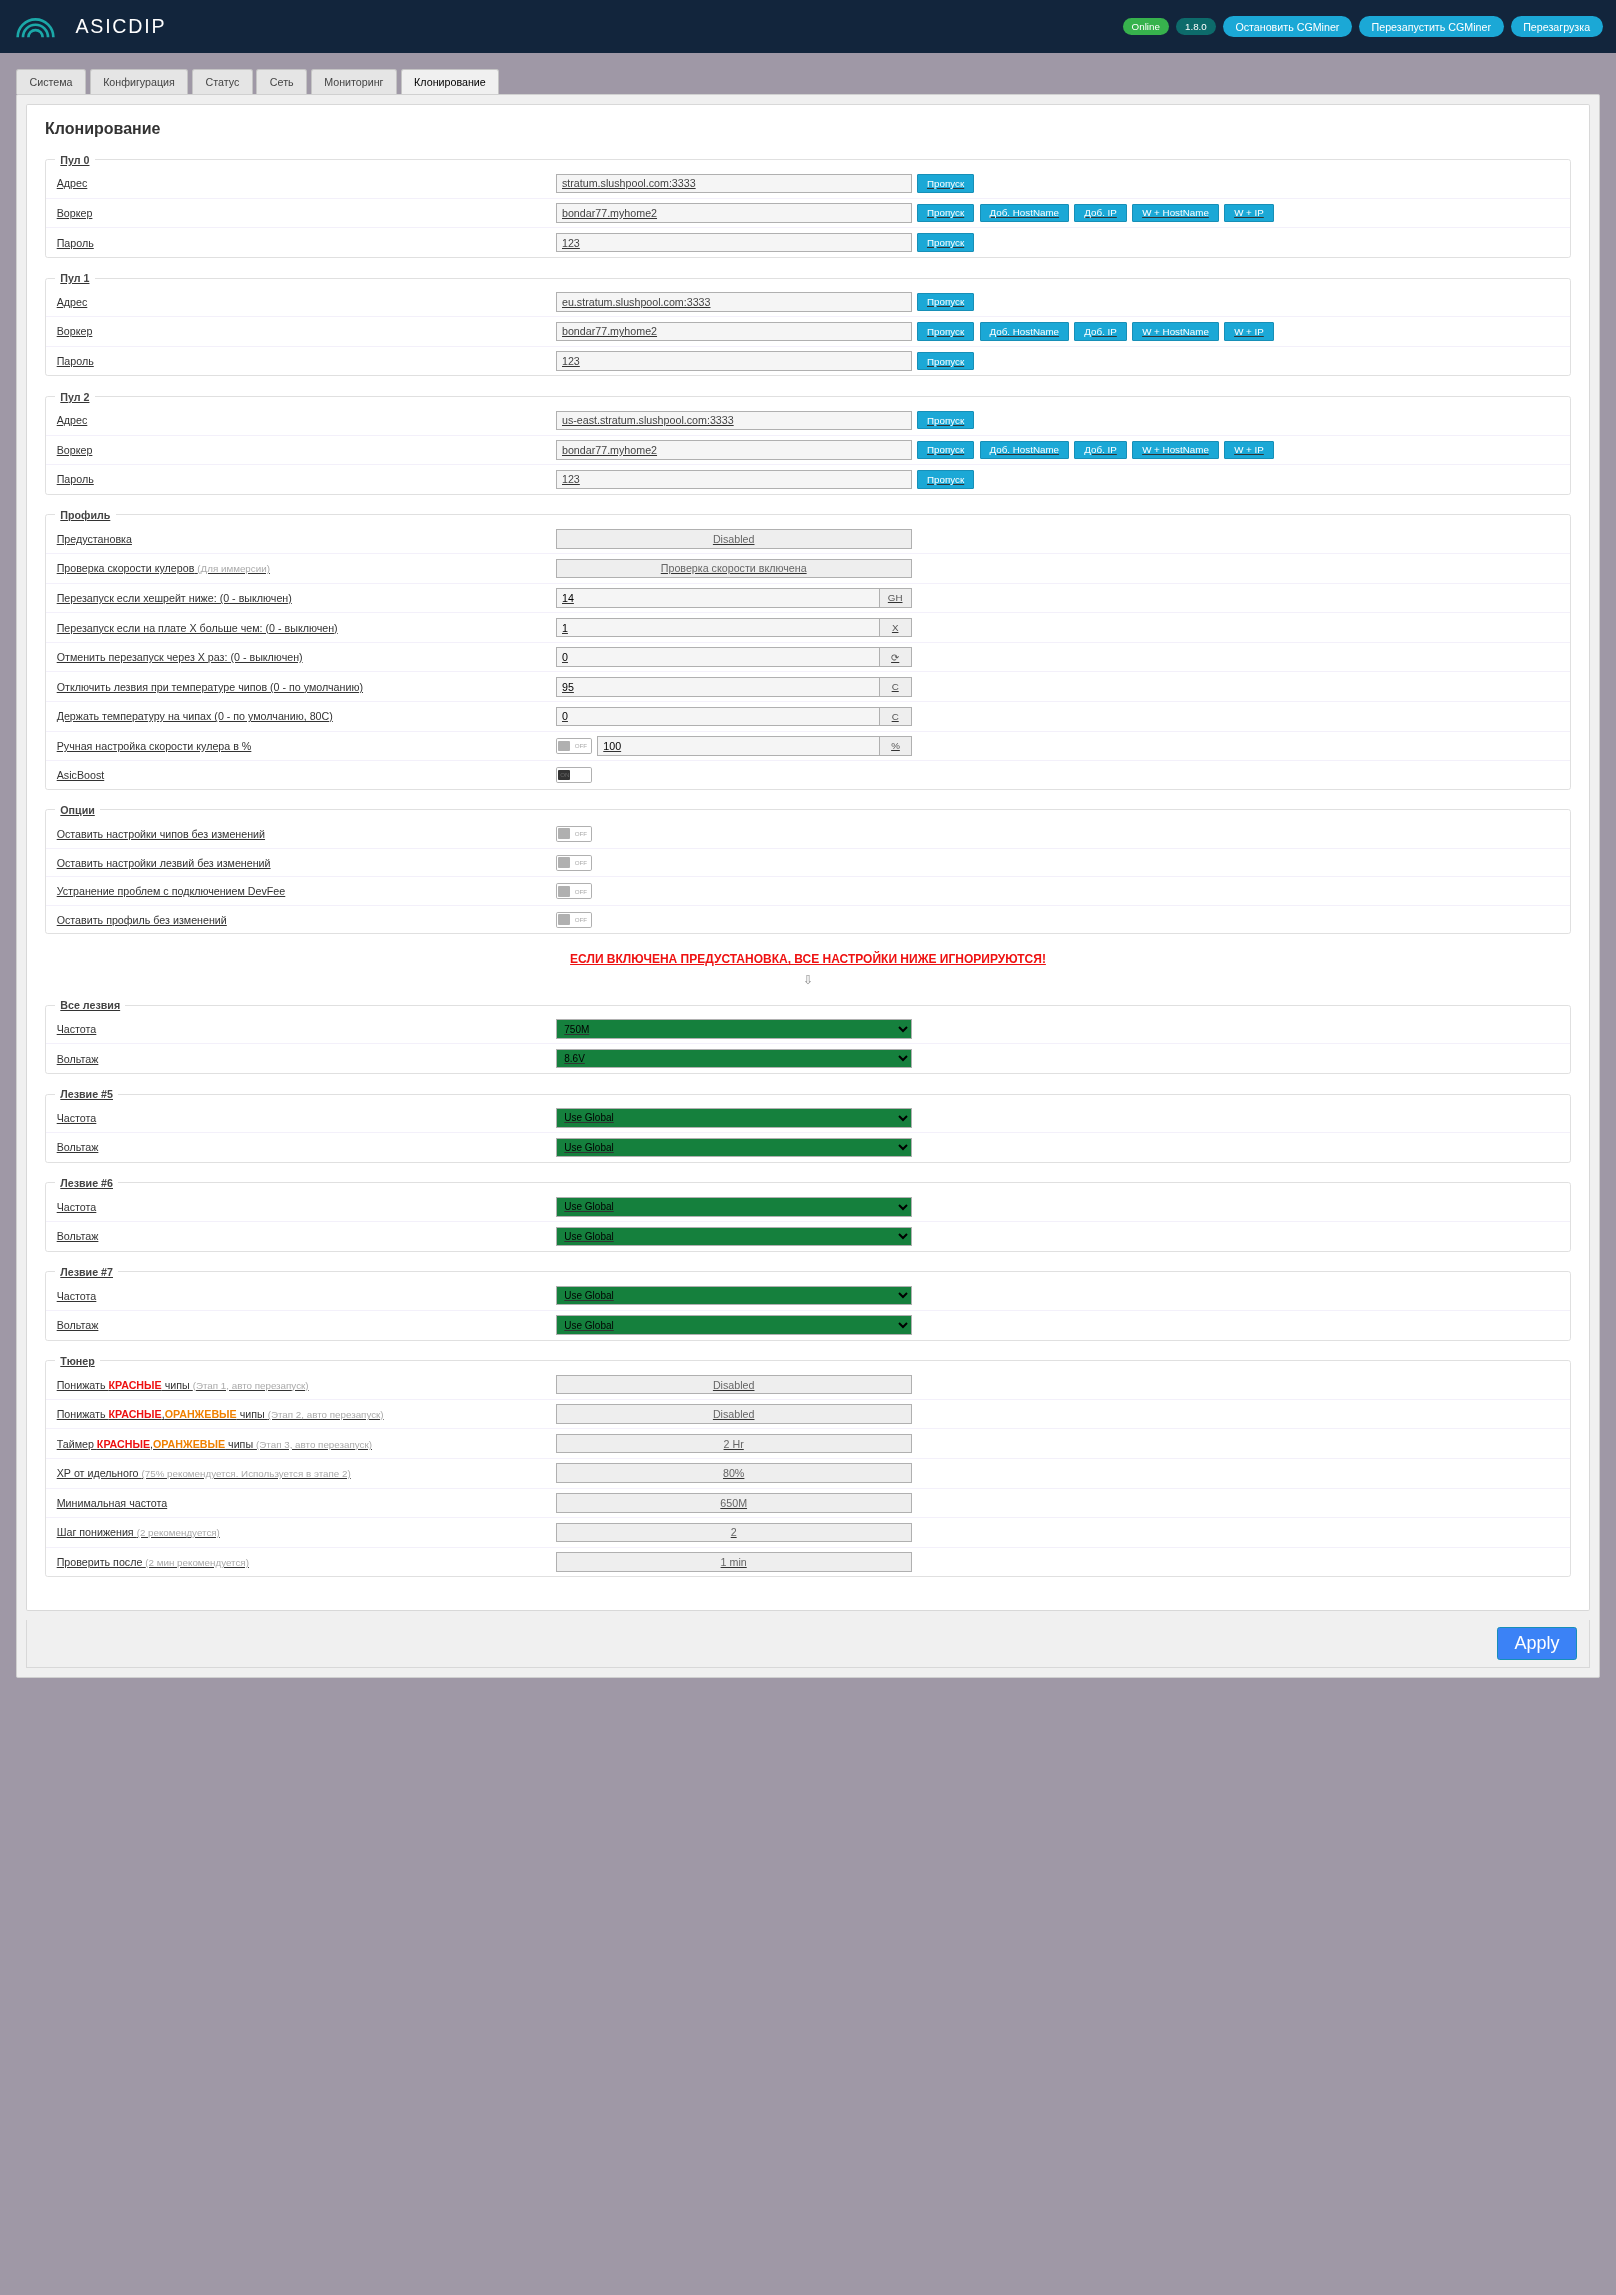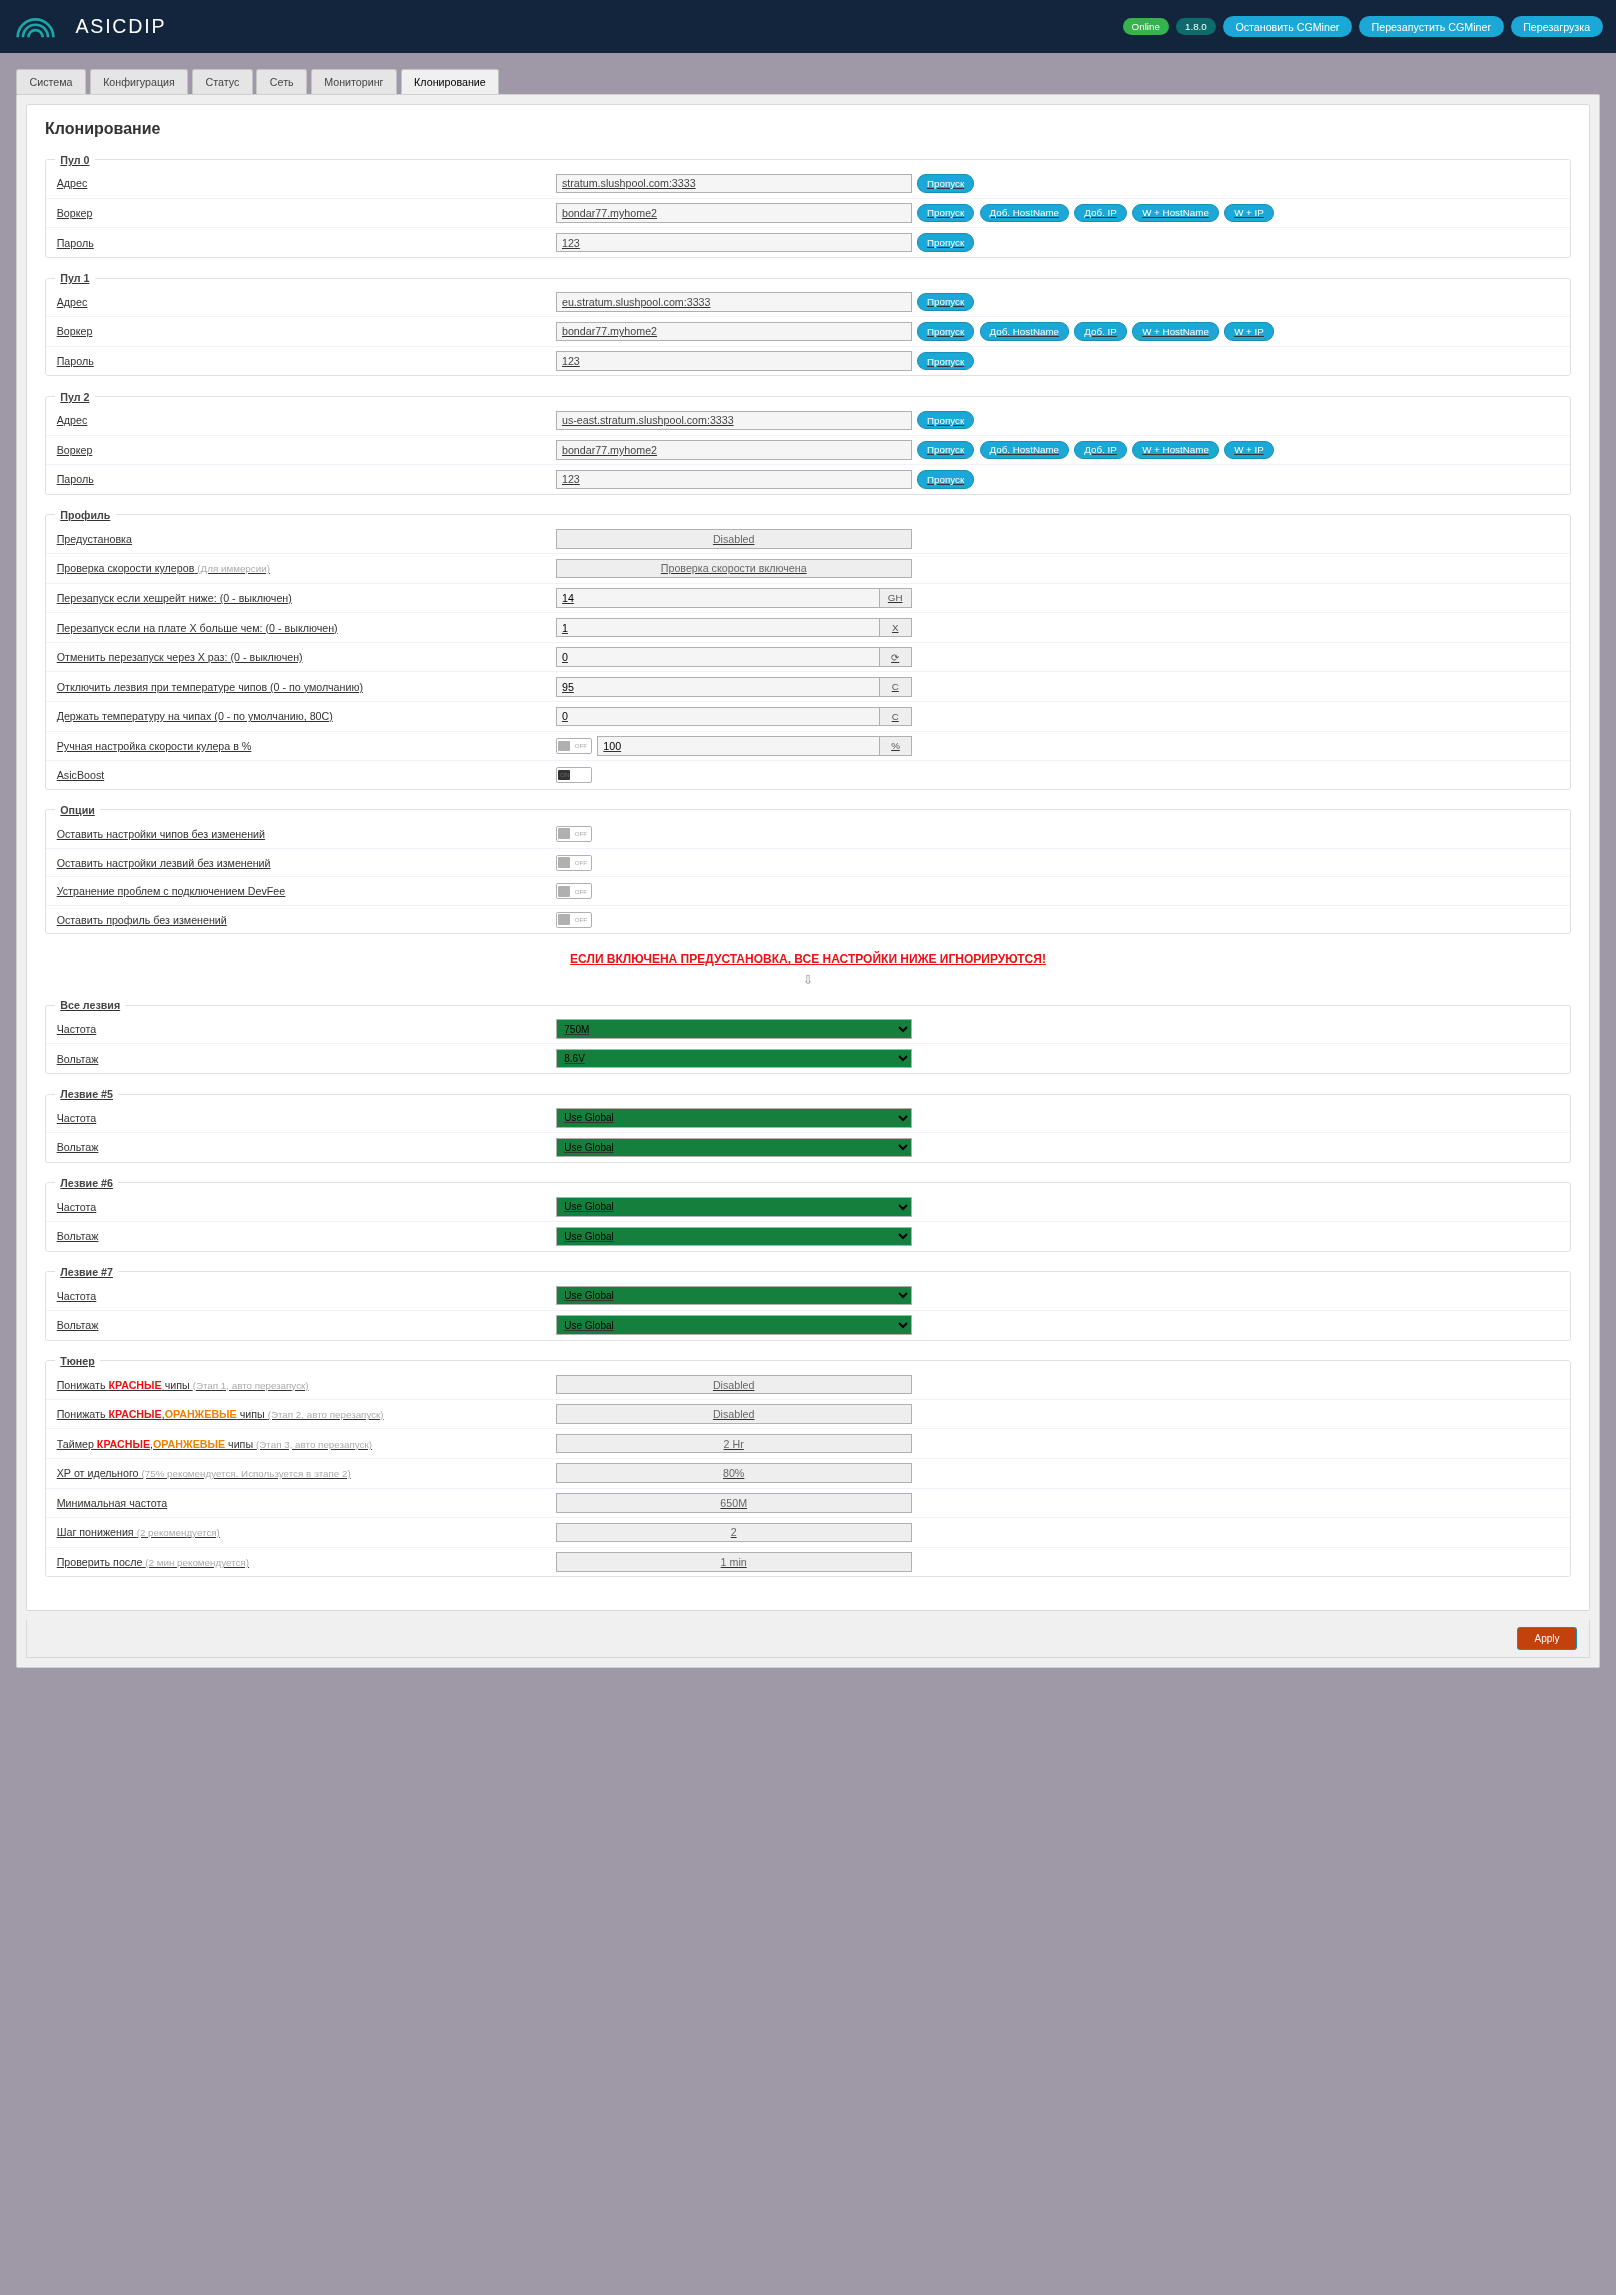--- a/index.html
+++ b/index.html
@@ -25,37 +25,37 @@
 .inner { background: #fff; border: 0.9px solid #d8d8d8; margin: 0 9px 9px 9px; padding: 14.2px 18px 18px 18px; border-radius: 1.8px; }
 h2.page-title { font-size: 16px; font-weight: bold; margin-bottom: 16px; color: #333; }
 fieldset { border: 0.9px solid #e0e0e0; border-radius: 2.7px; margin-bottom: 14.2px; padding: 5.3px 0 0 0; text-decoration: underline; }
 legend { font-size: 10.7px; font-weight: bold; color: #444; padding: 0 5.3px; margin-left: 9px; margin-bottom: -1.8px; }
 .row { display: flex; align-items: center; padding: 4.5px 10.7px; border-top: 0.9px solid #f3f0fa; min-height: 28.5px; }
 .row:first-of-type { border-top: none; }
 .row .label { width: 499px; font-size: 10.7px; color: #333; flex-shrink: 0; }
 .row .label .hint { color: #aaa; font-size: 9.8px; }
 .row .control { display: flex; align-items: center; gap: 5.3px; flex: 1; }
 input[type=text].txt { width: 356px; height: 19.6px; border: 0.9px solid #b0b0b0; background: #f5f5f5; padding: 0 5.3px; font-size: 10.7px; color: #444; }
-.btn-blue { background: #1ba8d6; color: #fff; border: 0.9px solid #178fb7; padding: 2.7px 9px; font-size: 9.8px; border-radius: 9px; cursor: pointer; }
+.btn-blue { background: #1ba8d6; color: #fff; border: 0.9px solid #178fb7; padding: 2.7px 9px; font-size: 9.8px; border-radius: 1px; cursor: pointer; }
 .disabled-bar { width: 356px; height: 19.6px; border: 0.9px solid #b0b0b0; background: #eee; display: flex; align-items: center; justify-content: center; font-size: 10.7px; color: #666; }
 .input-unit { display: flex; width: 356px; }
 .input-unit input { flex: 1; height: 19.6px; border: 0.9px solid #b0b0b0; background: #f5f5f5; padding: 0 5.3px; font-size: 10.7px; }
 .input-unit .unit { width: 32px; height: 19.6px; border: 0.9px solid #b0b0b0; border-left: none; background: #eee; display: flex; align-items: center; justify-content: center; font-size: 9.8px; color: #555; }
 .toggle { width: 36px; height: 16px; border: 0.9px solid #b0b0b0; border-radius: 1.8px; background: #fff; display: flex; align-items: center; padding: 0.9px; cursor: pointer; position: relative; }
 .toggle .knob { width: 12.5px; height: 10.7px; background: #b0b0b0; border-radius: 0.9px; }
 .toggle .lbl { font-size: 6.2px; color: #aaa; position: absolute; right: 3.6px; }
 .toggle.on { background: #fff; }
 .toggle.on .knob { order: 2; background: #333; }
 .toggle.on .lbl { left: 3.6px; right: auto; color: #666; }
 .sel { width: 356px; height: 19.6px; border: 0.9px solid #b0b0b0; background: #15803d; font-size: 10px; padding: 0 3.6px; }
 .warning-block { text-align: center; margin: 18px 0 12.5px 0; }
 .warning-text { color: #e11; font-size: 12px; font-weight: bold; text-decoration: underline; }
 .arrow-down { margin-top: 5.3px; color: #888; font-size: 12.5px; }
 .footer-bar { background: #f0f0f0; padding: 7.1px 12.5px; display: flex; justify-content: flex-end; margin: 0 9px 9px 9px; border: 0.9px solid #d8d8d8; border-top: none; }
-.btn-apply { background: #c2410c; color: #fff; border: 0.9px solid #178fb7; padding: 5.3px 16px; font-size: 10px; border-radius: 2.7px; cursor: pointer; }
+.btn-apply { background: #3b82f6; color: #fff; border: 0.9px solid #178fb7; padding: 5.3px 16px; font-size: 18px; border-radius: 2.7px; cursor: pointer; }
 .red { color: #e11; font-weight: bold; }
 .orange { color: #f08000; font-weight: bold; }
 .refresh-icon { font-size: 11.6px; }
 </style>
 </head>
 <body>
 
 <div class="topbar">
   <div class="logo">
     <div class="logo-arc">

